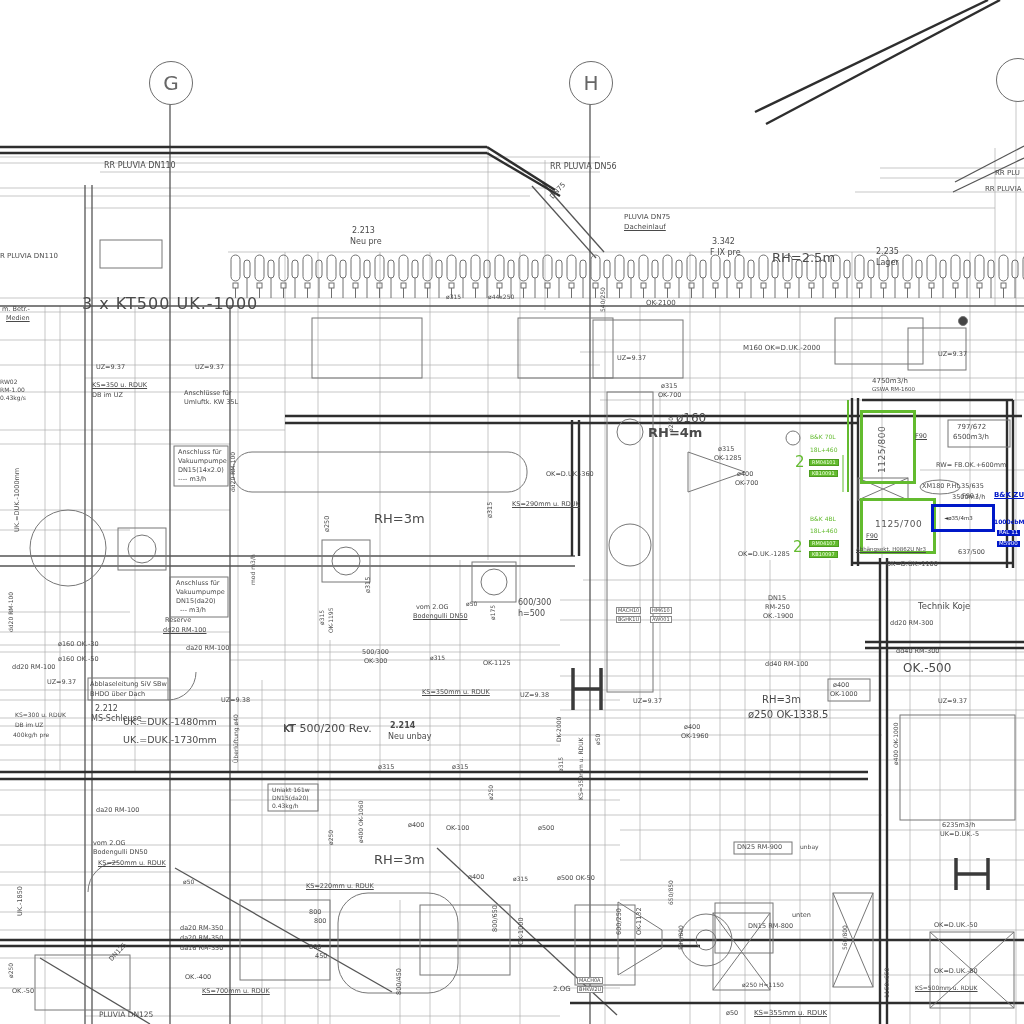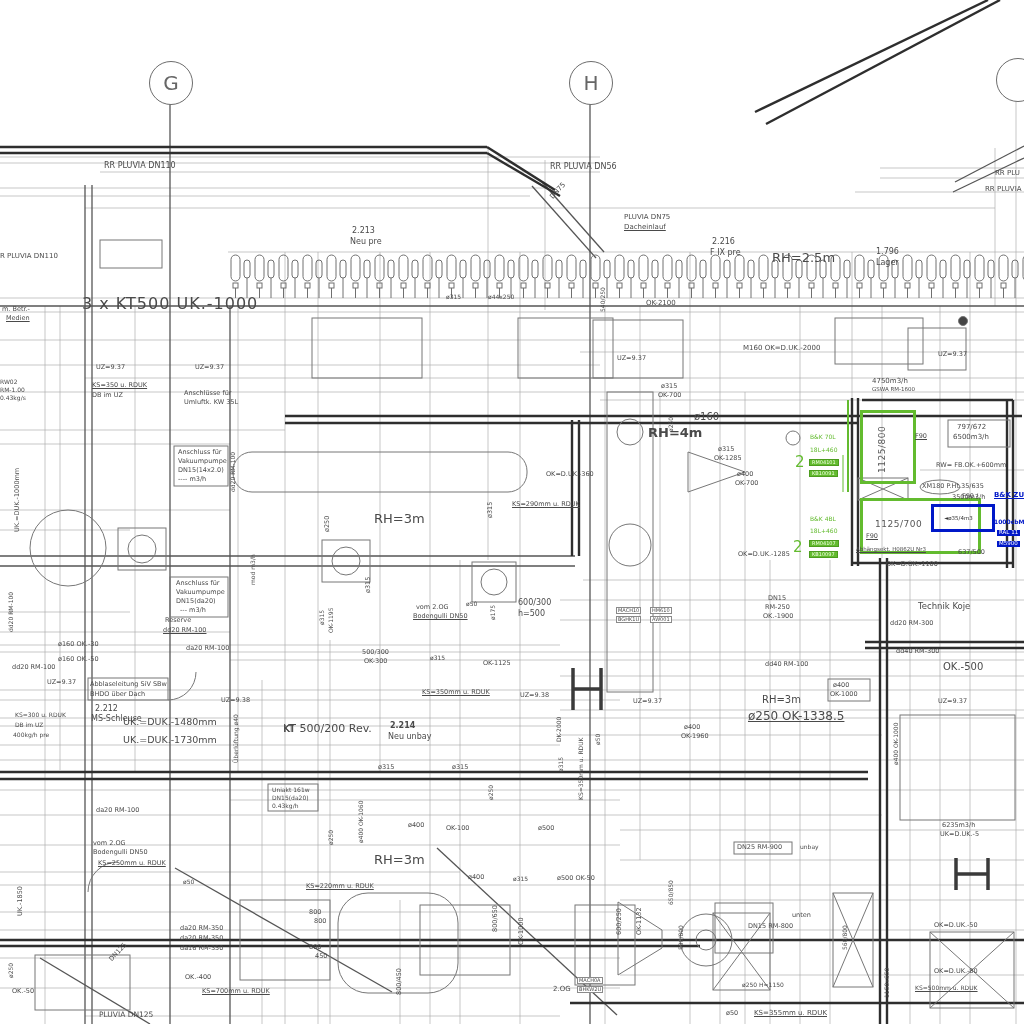--- a/index.html
+++ b/index.html
@@ -258,43 +258,43 @@
   <div class="bubble" style="left:569px;top:61px;">
     <span>H</span>
   </div>
   <div class="bubble" style="left:996px;top:58px;">
     <span></span>
   </div>
 
   <div class="gbx" style="left:860px;top:410px;width:50px;height:68px;">
     <span class="vlabel">1125/800</span>
   </div>
-  <div class="gbx" style="left:860px;top:498px;width:70px;height:50px;padding-left:45px;">
+  <div class="gbx" style="left:860px;top:498px;width:70px;height:50px;">
     <span class="hlabel">1125/700</span>
   </div>
 
   <div class="bluebox" style="left:931px;top:504px;width:58px;height:22px;">
     <span>◄ø35/4m3</span>
   </div>
 
   <div class="annotation-layer">
       <span class="ann" style="left: 104px; top: 162px; font-size: 8px;">RR PLUVIA DN110</span>
       <span class="ann" style="left: 0px; top: 253px; font-size: 7px;">R PLUVIA DN110</span>
       <span class="ann" style="left: 550px; top: 163px; font-size: 8px;">RR PLUVIA DN56</span>
       <span class="ann" style="left: 995px; top: 170px; font-size: 7px;">RR PLU</span>
       <span class="ann" style="left: 985px; top: 186px; font-size: 7px;">RR PLUVIA</span>
       <span class="ann" style="left: 549px; top: 196px; font-size: 7px; transform: rotate(-48deg); transform-origin: 0px 0px;">DN75</span>
       <span class="ann" style="left: 624px; top: 214px; font-size: 7px;">PLUVIA DN75</span>
       <span class="ann u" style="left: 624px; top: 224px; font-size: 7px;">Dacheinlauf</span>
       <span class="ann" style="left: 352px; top: 227px; font-size: 8px;">2.213</span>
       <span class="ann" style="left: 350px; top: 238px; font-size: 8px;">Neu pre</span>
-      <span class="ann" style="left: 712px; top: 238px; font-size: 8px;">2.216</span>
+      <span class="ann" style="left: 712px; top: 238px; font-size: 8px;">3.342</span>
       <span class="ann" style="left: 710px; top: 249px; font-size: 8px;">F IX pre</span>
       <span class="ann" style="left: 772px; top: 251px; font-size: 13px;">RH=2.5m</span>
-      <span class="ann" style="left: 876px; top: 248px; font-size: 8px;">1.796</span>
+      <span class="ann" style="left: 876px; top: 248px; font-size: 8px;">2.235</span>
       <span class="ann" style="left: 876px; top: 259px; font-size: 8px;">Lager</span>
       <span class="ann" style="left: 82px; top: 296px; font-size: 16px; letter-spacing: 1px;">3 x KT500 UK.-1000</span>
       <span class="ann" style="left: 646px; top: 300px; font-size: 7px;">OK-2100</span>
       <span class="ann" style="left: 2px; top: 306px; font-size: 6.5px;">m. Betr.-</span>
       <span class="ann u" style="left: 6px; top: 315px; font-size: 6.5px;">Medien</span>
       <span class="ann" style="left: 96px; top: 364px; font-size: 6.5px;">UZ=9.37</span>
       <span class="ann" style="left: 195px; top: 364px; font-size: 6.5px;">UZ=9.37</span>
       <span class="ann" style="left: 617px; top: 355px; font-size: 6.5px;">UZ=9.37</span>
       <span class="ann" style="left: 938px; top: 351px; font-size: 6.5px;">UZ=9.37</span>
       <span class="ann u" style="left: 92px; top: 382px; font-size: 6.5px;">KS=350 u. RDUK</span>
@@ -304,21 +304,21 @@
       <span class="ann" style="left: 0px; top: 395px; font-size: 6px;">0.43kg/s</span>
       <span class="ann" style="left: 184px; top: 390px; font-size: 6.5px;">Anschlüsse für</span>
       <span class="ann" style="left: 184px; top: 399px; font-size: 6.5px;">Umluftk. KW 35L</span>
       <span class="ann" style="left: 743px; top: 345px; font-size: 7px;">M160  OK=D.UK.-2000</span>
       <span class="ann" style="left: 872px; top: 378px; font-size: 7px;">4750m3/h</span>
       <span class="ann" style="left: 872px; top: 387px; font-size: 5.5px;">GSWA RM-1600</span>
       <span class="ann" style="left: 661px; top: 383px; font-size: 6.5px;">ø315</span>
       <span class="ann" style="left: 658px; top: 392px; font-size: 6.5px;">OK-700</span>
       <span class="ann" style="left: 648px; top: 426px; font-size: 13px; font-weight: bold;">RH=4m</span>
       <span class="ann" style="left: 668px; top: 432px; font-size: 6px; transform: rotate(-90deg); transform-origin: 0px 0px;">ø250</span>
-      <span class="ann" style="left: 694px; top: 412px; font-size: 10px;">ø160</span>
+      <span class="ann" style="left: 676px; top: 412px; font-size: 12px;">ø160</span>
       <span class="ann" style="left: 718px; top: 446px; font-size: 6.5px;">ø315</span>
       <span class="ann" style="left: 714px; top: 455px; font-size: 6.5px;">OK-1285</span>
       <span class="ann" style="left: 737px; top: 471px; font-size: 6.5px;">ø400</span>
       <span class="ann" style="left: 735px; top: 480px; font-size: 6.5px;">OK-700</span>
       <span class="ann" style="left: 957px; top: 424px; font-size: 7px;">797/672</span>
       <span class="ann" style="left: 953px; top: 434px; font-size: 7px;">6500m3/h</span>
       <span class="ann" style="left: 936px; top: 462px; font-size: 6.5px;">RW= FB.OK.+600mm</span>
       <span class="ann" style="left: 922px; top: 483px; font-size: 6.5px;">XM180 P.Ht.35/635</span>
       <span class="ann" style="left: 930px; top: 493px; font-size: 6.5px; padding-left: 32px;">F90 /</span>
       <span class="ann" style="left: 952px; top: 494px; font-size: 6.5px;">3500m3/h</span>
@@ -338,21 +338,21 @@
       <span class="ann c-b" style="left: 994px; top: 519px; font-size: 6px;">1000cbM</span>
       <span class="ann bbox" style="left: 997px; top: 530px; font-size: 5.5px;">RAL 11</span>
       <span class="ann bbox" style="left: 997px; top: 541px; font-size: 5.5px;">M5900</span>
       <span class="ann u" style="left: 856px; top: 547px; font-size: 5.5px;">Abhängsekt. H0862U Nr3</span>
       <span class="ann" style="left: 958px; top: 549px; font-size: 6.5px;">637/500</span>
       <span class="ann" style="left: 886px; top: 561px; font-size: 6.5px;">OK=D.UK.-1100</span>
       <span class="ann" style="left: 738px; top: 551px; font-size: 6.5px;">OK=D.UK.-1285</span>
       <span class="ann" style="left: 918px; top: 602px; font-size: 8.5px;">Technik Koje</span>
       <span class="ann" style="left: 890px; top: 620px; font-size: 6.5px;">dd20 RM-300</span>
       <span class="ann" style="left: 896px; top: 648px; font-size: 6.5px;">dd40 RM-300</span>
-      <span class="ann" style="left: 903px; top: 662px; font-size: 10px; margin-left: 40px;">OK.-500</span>
+      <span class="ann" style="left: 903px; top: 662px; font-size: 12px;">OK.-500</span>
       <span class="ann" style="left: 938px; top: 698px; font-size: 6.5px;">UZ=9.37</span>
       <span class="ann" style="left: 893px; top: 765px; font-size: 6px; transform: rotate(-90deg); transform-origin: 0px 0px;">ø400 OK-1000</span>
       <span class="ann" style="left: 737px; top: 844px; font-size: 6.5px;">DN25  RM-900</span>
       <span class="ann" style="left: 800px; top: 844px; font-size: 6px;">unbay</span>
       <span class="ann" style="left: 942px; top: 822px; font-size: 6.5px;">6235m3/h</span>
       <span class="ann" style="left: 940px; top: 831px; font-size: 6.5px;">UK=D.UK.-5</span>
       <span class="ann" style="left: 374px; top: 512px; font-size: 13px;">RH=3m</span>
       <span class="ann" style="left: 546px; top: 471px; font-size: 6.5px;">OK=D.UK.-360</span>
       <span class="ann u" style="left: 512px; top: 501px; font-size: 6.5px;">KS=290mm u. RDUK</span>
       <span class="ann" style="left: 324px; top: 532px; font-size: 6.5px; transform: rotate(-90deg); transform-origin: 0px 0px;">ø250</span>
@@ -366,21 +366,21 @@
       <span class="ann" style="left: 466px; top: 601px; font-size: 6px;">ø50</span>
       <span class="ann" style="left: 518px; top: 599px; font-size: 8px;">600/300</span>
       <span class="ann" style="left: 518px; top: 610px; font-size: 8px;">h=500</span>
       <span class="ann" style="left: 768px; top: 595px; font-size: 6.5px;">DN15</span>
       <span class="ann" style="left: 765px; top: 604px; font-size: 6.5px;">RM-250</span>
       <span class="ann" style="left: 763px; top: 613px; font-size: 6.5px;">OK.-1900</span>
       <span class="ann" style="left: 765px; top: 661px; font-size: 6.5px;">dd40 RM-100</span>
       <span class="ann" style="left: 833px; top: 682px; font-size: 6.5px;">ø400</span>
       <span class="ann" style="left: 830px; top: 691px; font-size: 6.5px;">OK-1000</span>
       <span class="ann" style="left: 762px; top: 695px; font-size: 10px;">RH=3m</span>
-      <span class="ann" style="left: 748px; top: 710px; font-size: 12px; text-decoration: underline;">ø250 OK-1338.5</span>
+      <span class="ann" style="left: 748px; top: 710px; font-size: 10px;">ø250 OK-1338.5</span>
       <span class="ann" style="left: 684px; top: 724px; font-size: 6.5px;">ø400</span>
       <span class="ann" style="left: 681px; top: 733px; font-size: 6.5px;">OK-1960</span>
       <span class="ann" style="left: 633px; top: 698px; font-size: 6.5px;">UZ=9.37</span>
       <span class="ann" style="left: 362px; top: 649px; font-size: 6.5px;">500/300</span>
       <span class="ann" style="left: 364px; top: 658px; font-size: 6.5px;">OK-300</span>
       <span class="ann" style="left: 430px; top: 655px; font-size: 6px;">ø315</span>
       <span class="ann" style="left: 483px; top: 660px; font-size: 6.5px;">OK-1125</span>
       <span class="ann" style="left: 58px; top: 641px; font-size: 6.5px;">ø160  OK.-30</span>
       <span class="ann" style="left: 58px; top: 656px; font-size: 6.5px;">ø160  OK.-50</span>
       <span class="ann" style="left: 12px; top: 664px; font-size: 6.5px;">dd20 RM-100</span>

